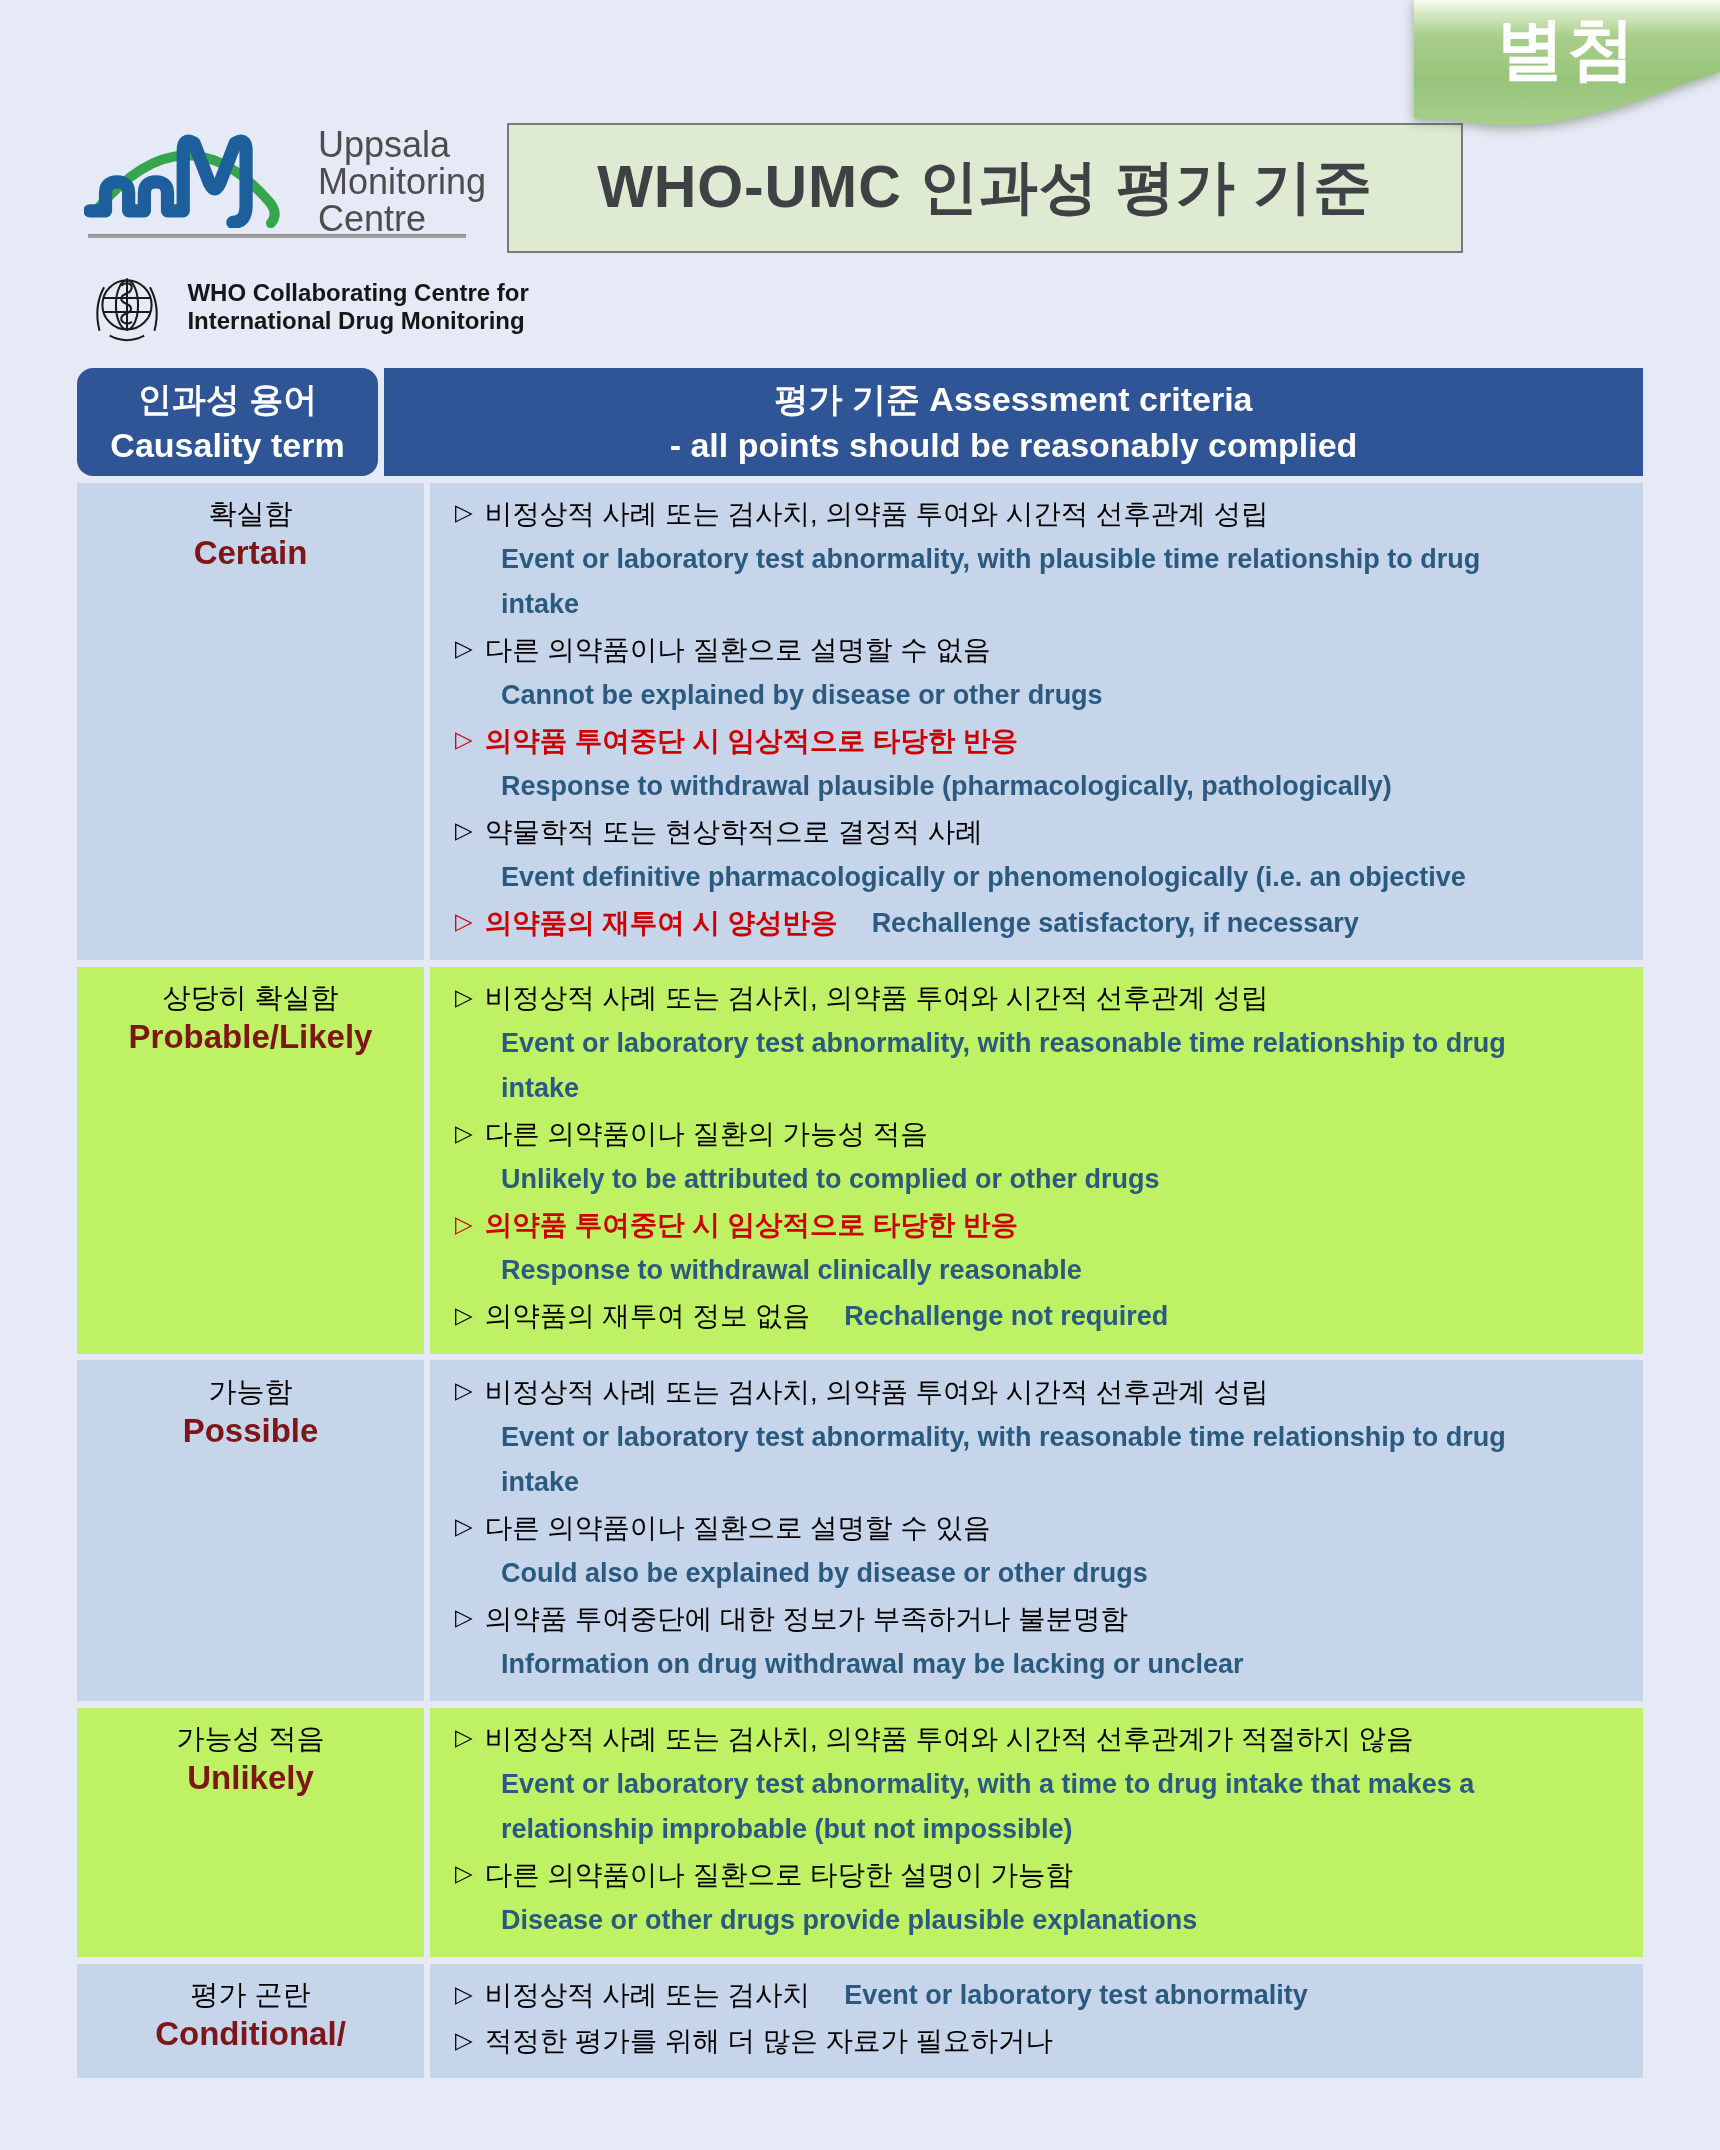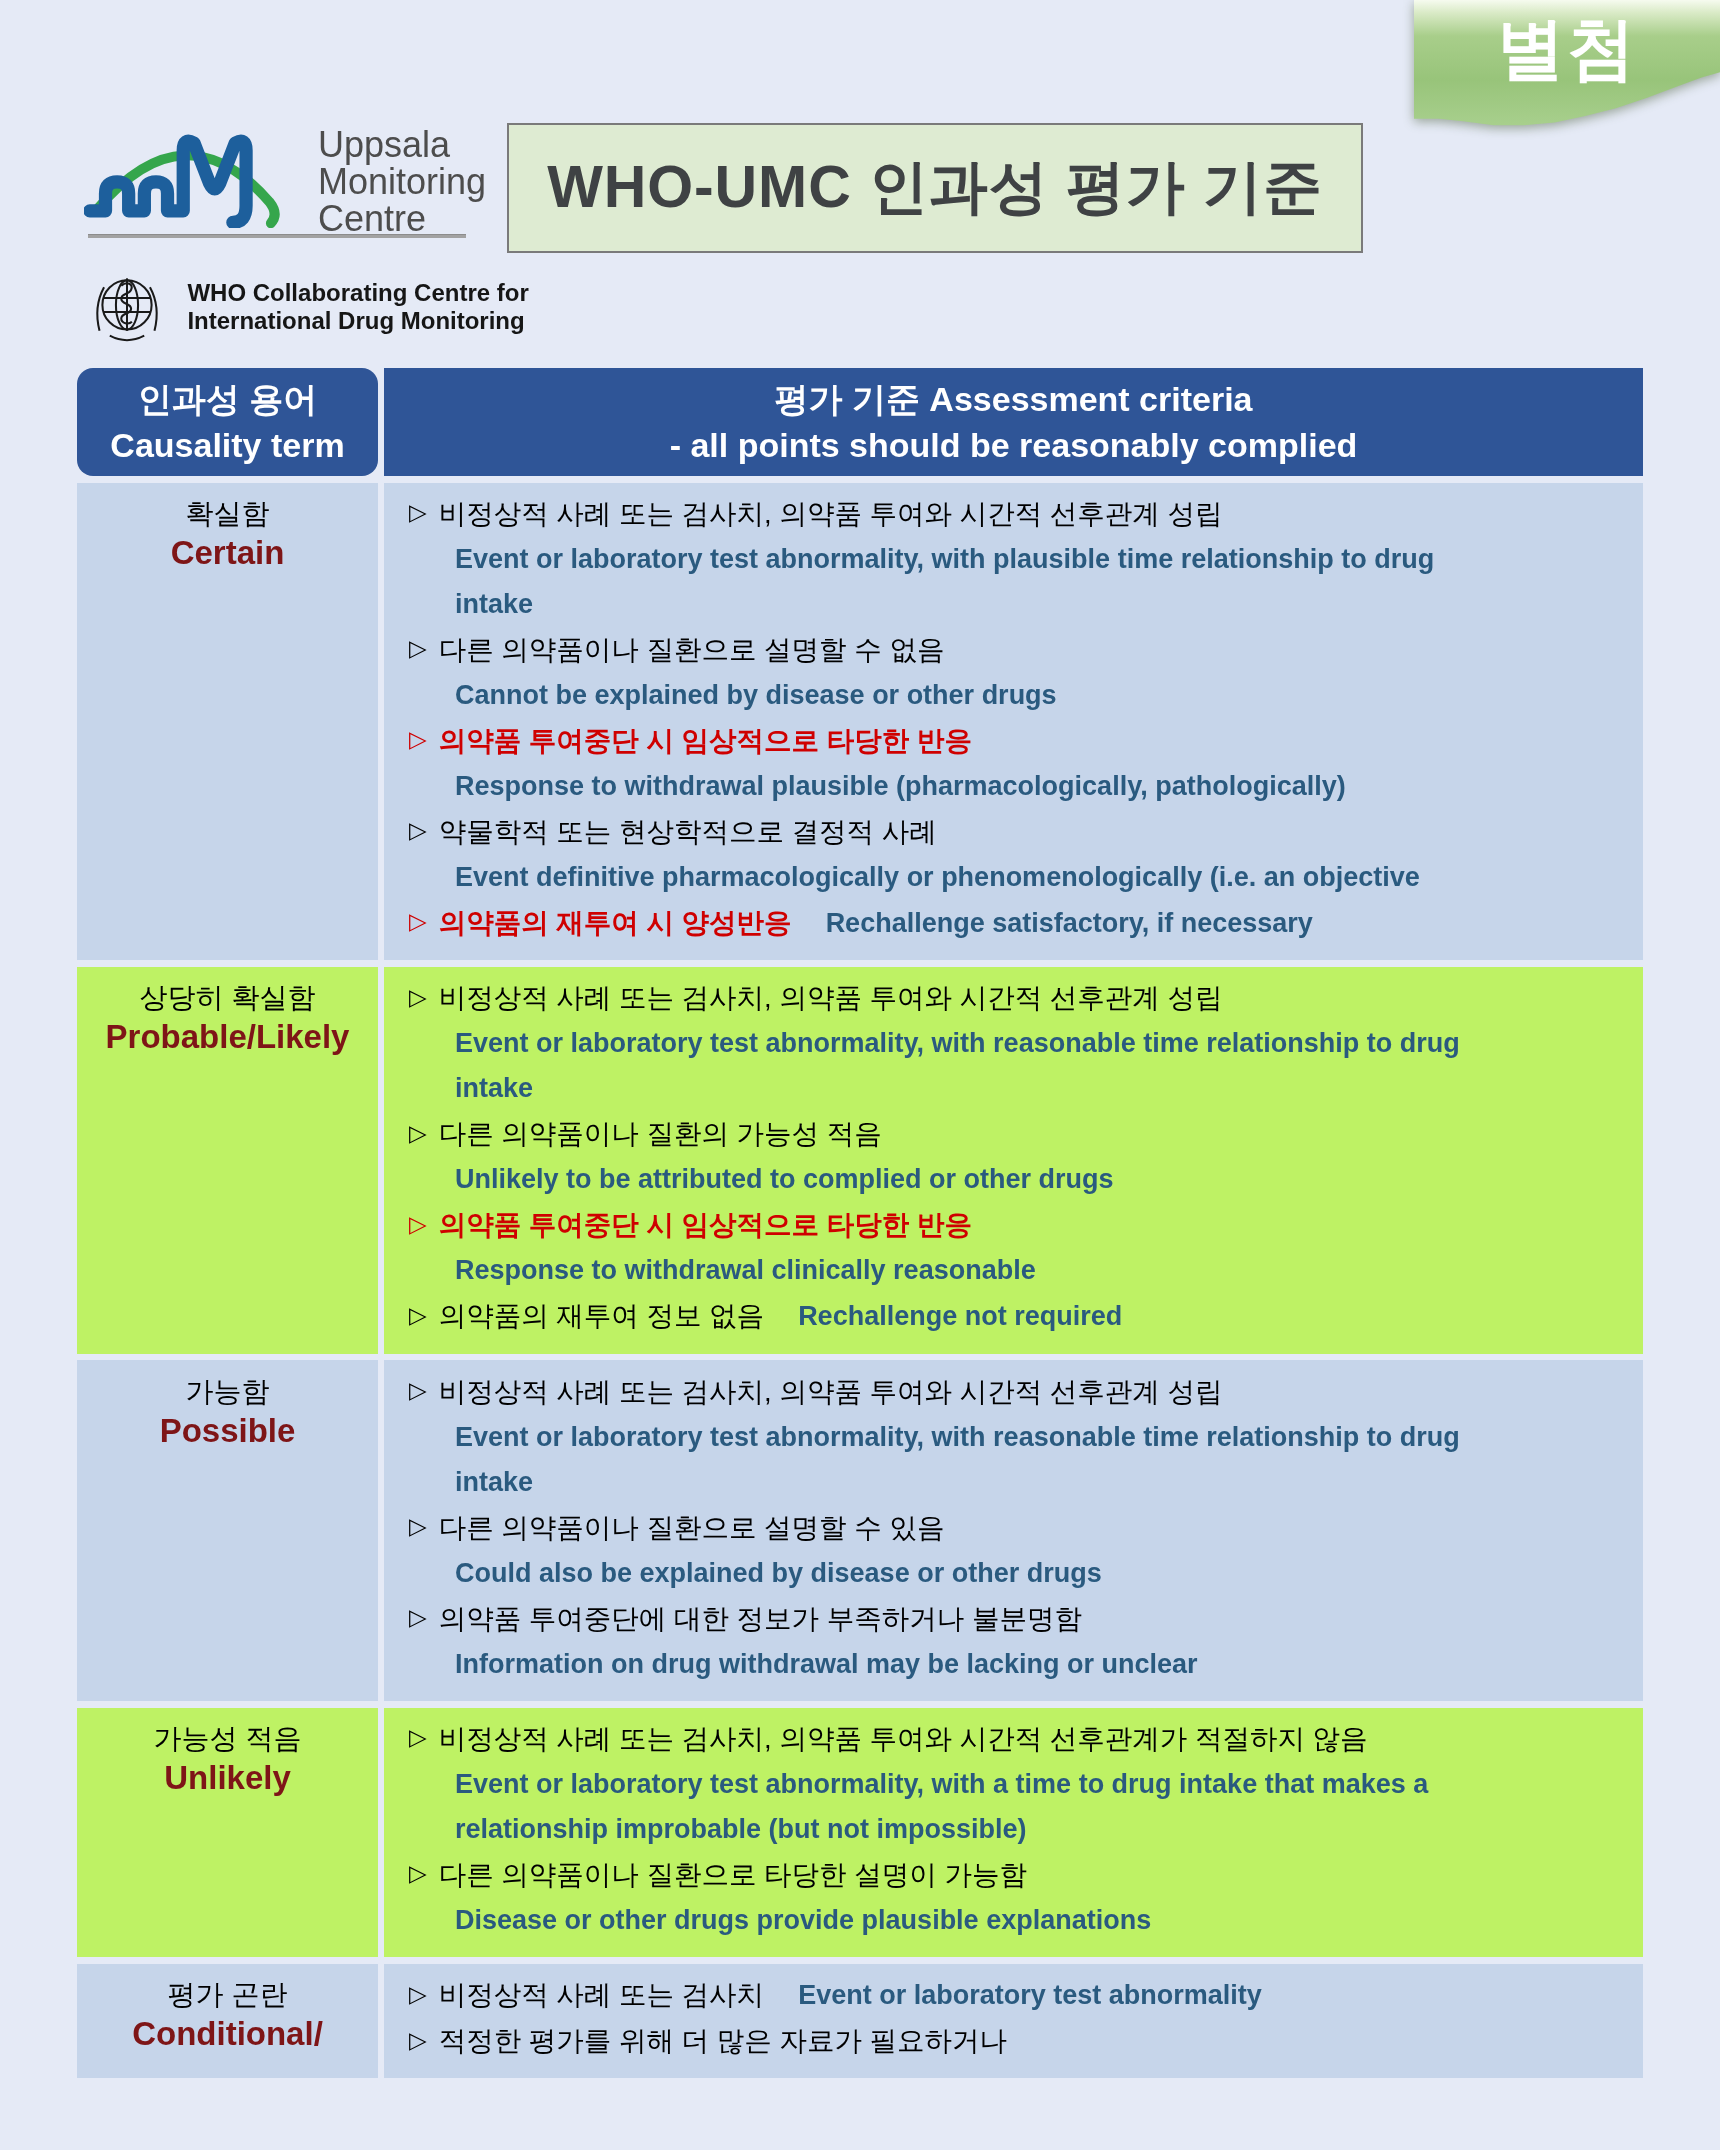--- a/index.html
+++ b/index.html
@@ -6,21 +6,21 @@
   .page{position:relative;width:1721px;height:2294px;background:#E5EAF6;overflow:hidden;
         font-family:"Liberation Sans","DejaVu Sans",sans-serif;}
   
   .umc{position:absolute;left:84px;top:101px;}
   .umc-text{position:absolute;left:318px;top:126px;font-size:36px;line-height:37px;color:#4D4D4D;}
   .rule{position:absolute;left:88px;top:234px;width:378px;height:3px;background:#A2A2A2;border-top:0.9px solid #8C8C8C;}
   
   .who{position:absolute;left:86px;top:266px;display:flex;align-items:center;}
   .who-text{margin-left:19.4px;font-size:24px;line-height:28px;font-weight:700;color:#161616;}
   
-  .title-box{position:absolute;left:507px;top:123px;width:856px;height:130px;
+  .title-box{position:absolute;left:507px;top:123px;width:956px;height:130px;
              background:#DEEBD2;border:2.6px solid #7A7A7A;box-sizing:border-box;
              display:flex;align-items:center;justify-content:center;}
   .title-box span{font-size:59px;font-weight:700;color:#3F4244;letter-spacing:0.9px;white-space:nowrap;}
   
   .ribbon-wrap{position:absolute;left:1414px;top:0;filter:drop-shadow(0 3.4px 5.2px rgba(60,80,40,.45));}
   .ribbon{width:306px;height:129px;display:flex;align-items:center;justify-content:center;
           background:linear-gradient(180deg,#F6FBEF 0%,#D9EAC6 10%,#A8CE8A 28%,#98C47A 62%,#A9D08E 100%);
           clip-path:polygon(0 0,100% 0,100% 56%,94% 60%,86% 67%,76% 76%,66% 84%,56% 90%,46% 95%,36% 97%,26% 97%,16% 94%,8% 92%,0 92%);text-align:center;}
   .ribbon span{font-size:68px;font-weight:700;color:#FFFFFF;padding-bottom:30px;letter-spacing:2.6px;}
   
@@ -28,21 +28,21 @@
   .t-head{display:flex;}
   .h-cell{background:#2F5597;color:#fff;display:flex;flex-direction:column;justify-content:center;
           text-align:center;height:108px;font-weight:700;}
   .h-term{width:301px;border-radius:16px;}
   .h-crit{flex:1;margin-left:6px;}
   .h-line{font-size:34px;line-height:46px;white-space:nowrap;}
   .row{display:flex;margin-top:6.9px;}
   .row-blue .cell{background:#C6D5EA;}
   .row-light .cell{background:#bef264;}
   .cell{box-sizing:border-box;}
-  .term{width:301px;padding-top:11.2px;padding-bottom:11.2px;text-align:center;}
+  .term{width:347px;padding-top:11.2px;padding-bottom:11.2px;text-align:center;}
   .crit{flex:1;margin-left:6px;padding:11.2px 17px 11.2px 25px;overflow:hidden;}
   .tl{line-height:39px;white-space:nowrap;}
   .term-ko{font-size:28px;color:#000;}
   .term-en{font-size:33px;font-weight:700;color:#7E1517;}
   .line{line-height:39px;white-space:nowrap;}
   .ind{padding-left:46px;}
   .bullet{font-family:"DejaVu Sans",sans-serif;font-size:23px;color:#000;margin-right:12px;position:relative;top:-2.6px;}
   .redb{color:#CF0000;}
   .ko{font-size:27.5px;color:#000;}
   .en{font-size:27px;font-weight:700;color:#2A5A7F;}

